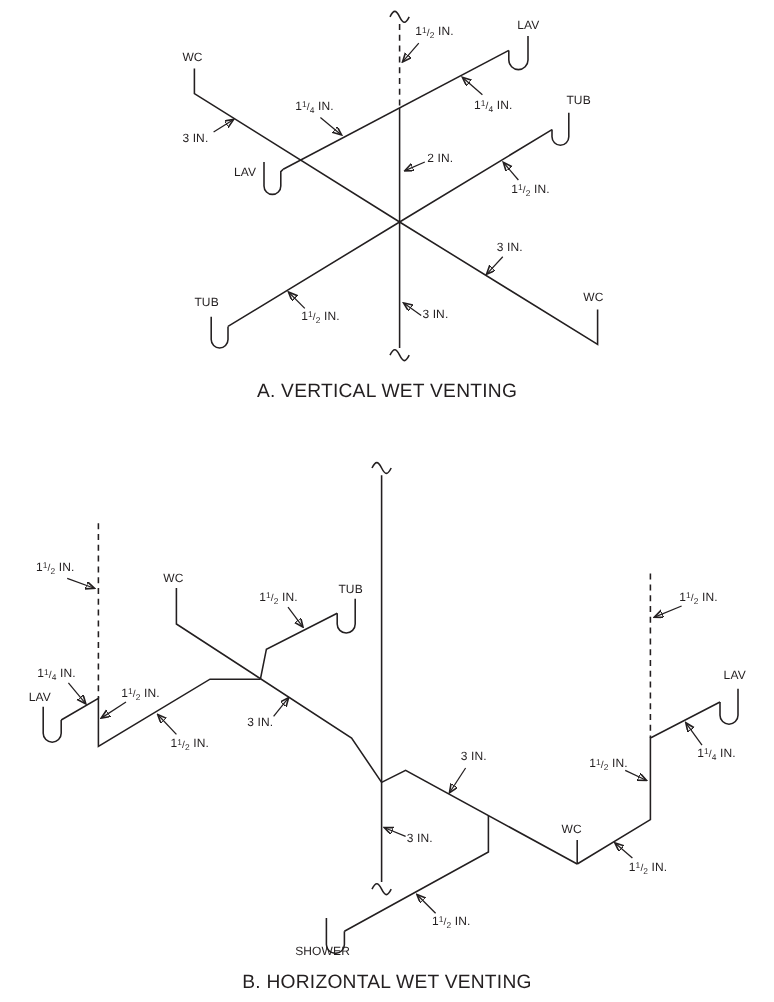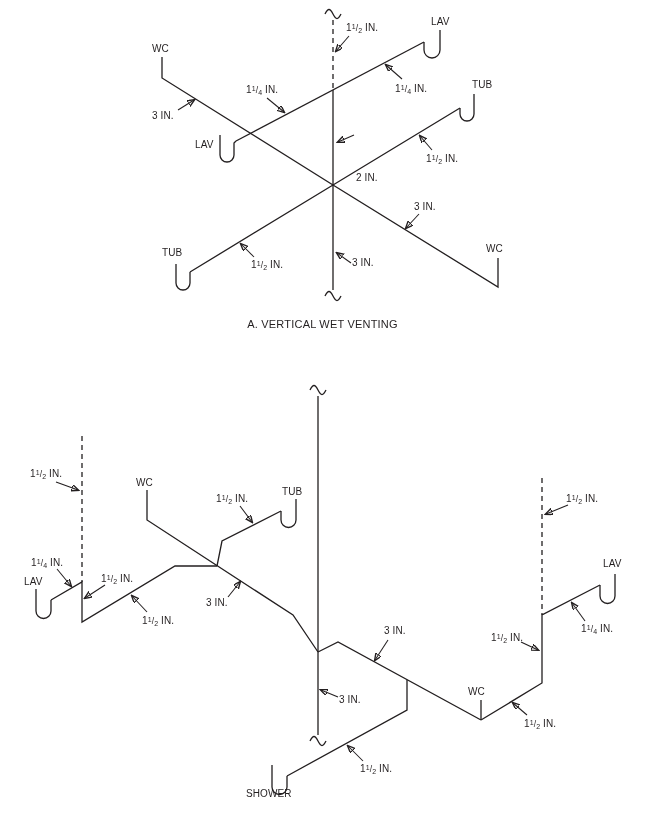--- a/index.html
+++ b/index.html
@@ -3,21 +3,21 @@
 <meta charset="utf-8">
 <style>
   html,body{margin:0;padding:0;background:#ffffff;}
   body{width:645px;height:835px;font-family:"Liberation Sans",sans-serif;}
   .canvas{position:relative;width:645px;height:835px;background:#ffffff;overflow:hidden;}
   svg{position:absolute;left:0;top:0;}
   svg path, svg line{stroke:#231f20;stroke-width:1.3;fill:none;stroke-linecap:butt;stroke-linejoin:miter;}
   svg .dashed{stroke-dasharray:5 4;}
   svg .arrow{stroke-width:1.05;}
   .lbl{position:absolute;font-size:10px;line-height:11px;color:#231f20;white-space:nowrap;letter-spacing:0.1px;}
-  .caption{position:absolute;left:0;width:645px;text-align:center;font-size:11px;color:#231f20;letter-spacing:0.2px;}
+  .caption{position:absolute;left:0;width:645px;text-align:center;font-size:16px;color:#231f20;letter-spacing:0.2px;}
   .dim .fr{font-size:8.5px;}
   .dim .fr sup{font-size:7px;vertical-align:2.5px;}
   .dim .fr sub{font-size:7px;vertical-align:-2px;}
 </style>
 </head>
 <body>
 
 <div class="canvas">
 
   <svg width="645" height="835" viewBox="0 0 645 835">
@@ -95,21 +95,21 @@
   </svg>
 
   <div class="lbl" style="left:152px;top:43px;">WC</div>
   <div class="lbl" style="left:431px;top:16px;">LAV</div>
   <div class="lbl dim" style="left:346px;top:20px;">1<span class="fr"><sup>1</sup>/<sub>2</sub></span> IN.</div>
   <div class="lbl dim" style="left:246px;top:82px;">1<span class="fr"><sup>1</sup>/<sub>4</sub></span> IN.</div>
   <div class="lbl dim" style="left:395px;top:81px;">1<span class="fr"><sup>1</sup>/<sub>4</sub></span> IN.</div>
   <div class="lbl" style="left:472px;top:79px;">TUB</div>
   <div class="lbl dim" style="left:152px;top:110px;">3 IN.</div>
   <div class="lbl" style="left:195px;top:139px;">LAV</div>
-  <div class="lbl dim" style="left:356px;top:127px;margin-top:45px;">2 IN.</div>
+  <div class="lbl dim" style="left:356px;top:127px;">2 IN.</div>
   <div class="lbl dim" style="left:426px;top:151px;">1<span class="fr"><sup>1</sup>/<sub>2</sub></span> IN.</div>
   <div class="lbl dim" style="left:414px;top:201px;">3 IN.</div>
   <div class="lbl" style="left:162px;top:247px;">TUB</div>
   <div class="lbl dim" style="left:251px;top:257px;">1<span class="fr"><sup>1</sup>/<sub>2</sub></span> IN.</div>
   <div class="lbl dim" style="left:352px;top:257px;">3 IN.</div>
   <div class="lbl" style="left:486px;top:243px;">WC</div>
   <div class="caption" style="top:318px;">A. VERTICAL WET VENTING</div>
 
   <div class="lbl dim" style="left:30px;top:466px;">1<span class="fr"><sup>1</sup>/<sub>2</sub></span> IN.</div>
   <div class="lbl" style="left:136px;top:477px;">WC</div>
@@ -123,14 +123,15 @@
   <div class="lbl dim" style="left:142px;top:613px;">1<span class="fr"><sup>1</sup>/<sub>2</sub></span> IN.</div>
   <div class="lbl dim" style="left:206px;top:597px;">3 IN.</div>
   <div class="lbl dim" style="left:384px;top:625px;">3 IN.</div>
   <div class="lbl dim" style="left:581px;top:621px;">1<span class="fr"><sup>1</sup>/<sub>4</sub></span> IN.</div>
   <div class="lbl dim" style="left:491px;top:630px;">1<span class="fr"><sup>1</sup>/<sub>2</sub></span> IN.</div>
   <div class="lbl dim" style="left:339px;top:694px;">3 IN.</div>
   <div class="lbl" style="left:468px;top:686px;">WC</div>
   <div class="lbl dim" style="left:524px;top:716px;">1<span class="fr"><sup>1</sup>/<sub>2</sub></span> IN.</div>
   <div class="lbl" style="left:246px;top:788px;">SHOWER</div>
   <div class="lbl dim" style="left:360px;top:761px;">1<span class="fr"><sup>1</sup>/<sub>2</sub></span> IN.</div>
+  <div class="caption" style="top:810px;">B. HORIZONTAL WET VENTING</div>
 
 </div>
 
 </body></html>

